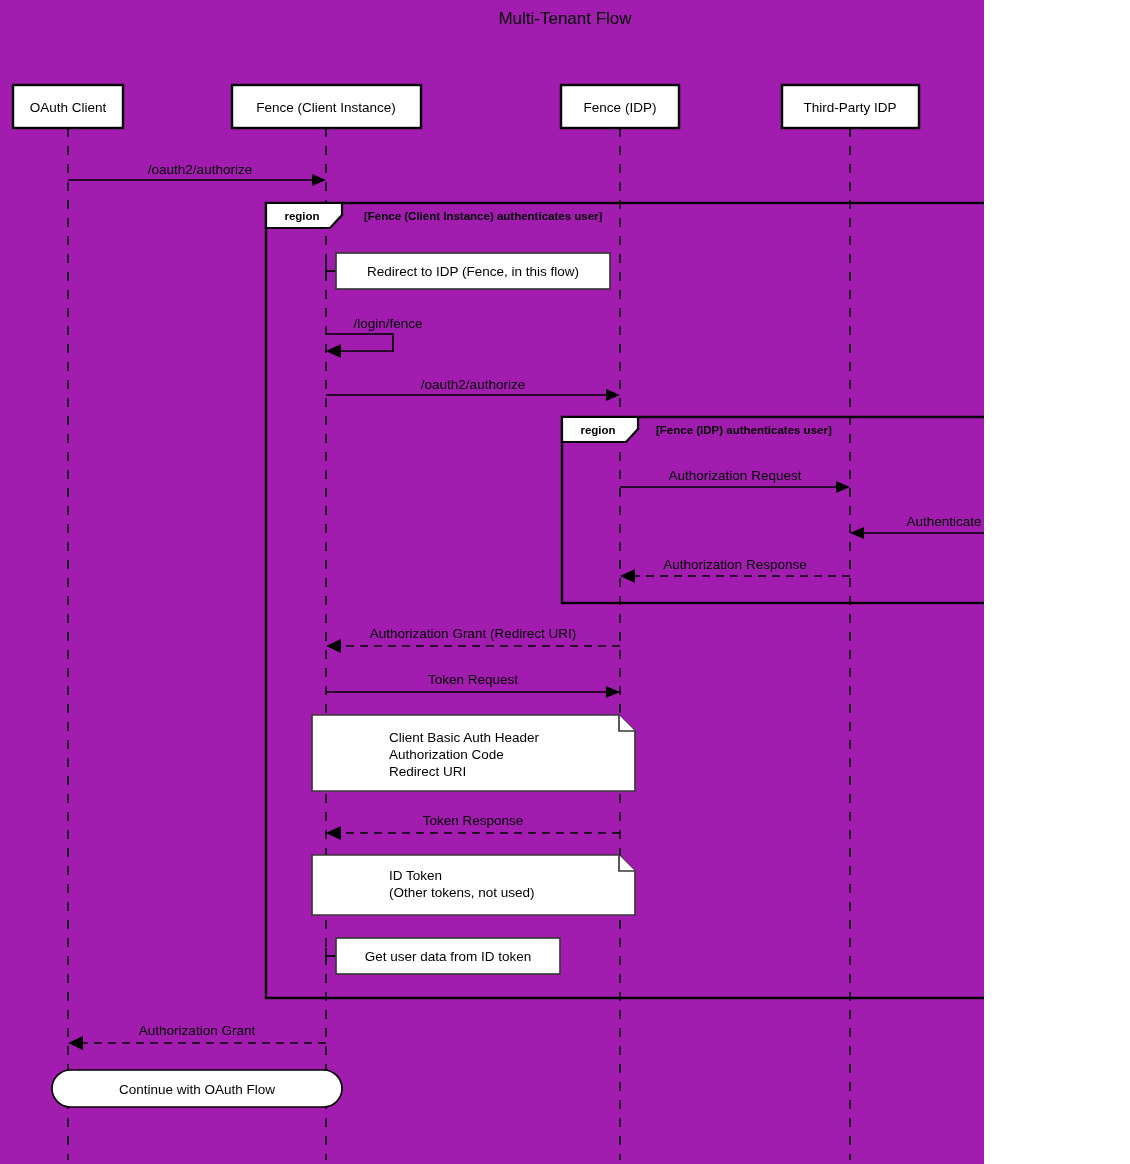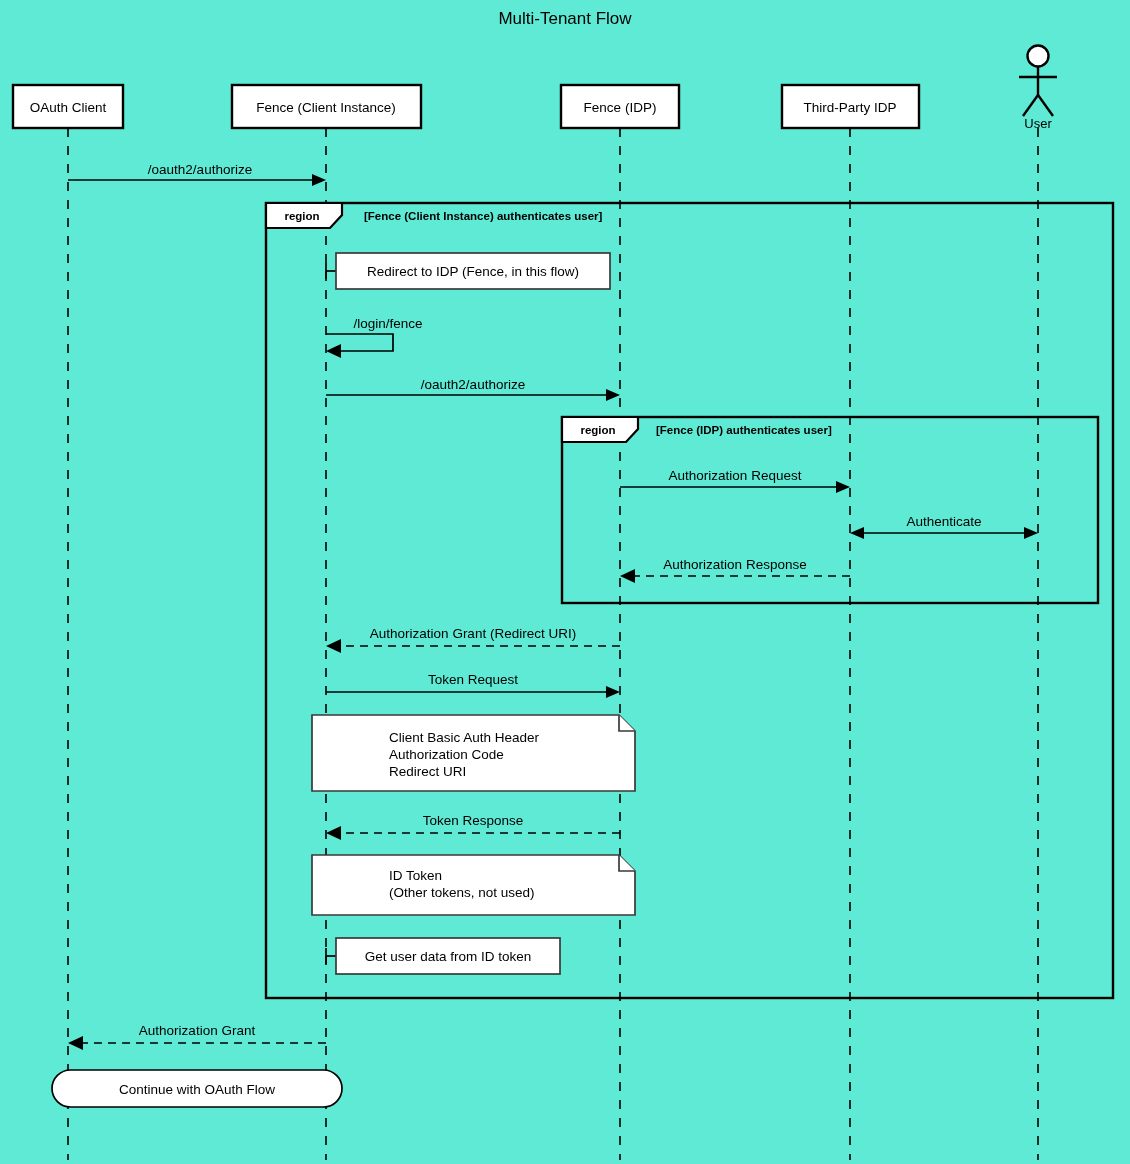--- a/index.html
+++ b/index.html
@@ -6,24 +6,24 @@
     margin: 0;
     padding: 0;
     background: #ffffff;
   }
   body {
     font-family: "Liberation Sans", sans-serif;
     color: #000000;
   }
   #canvas {
     position: relative;
-    width: 1130px;
+    width: 984px;
     height: 1164px;
     overflow: hidden;
-    background: #5eead4;
+    background: #a21caf;
     text-align: right;
   }
   #diagram-svg {
     position: absolute;
     left: 0;
     top: 0;
     width: 1130px;
     height: 1164px;
   }
   .ttl {

